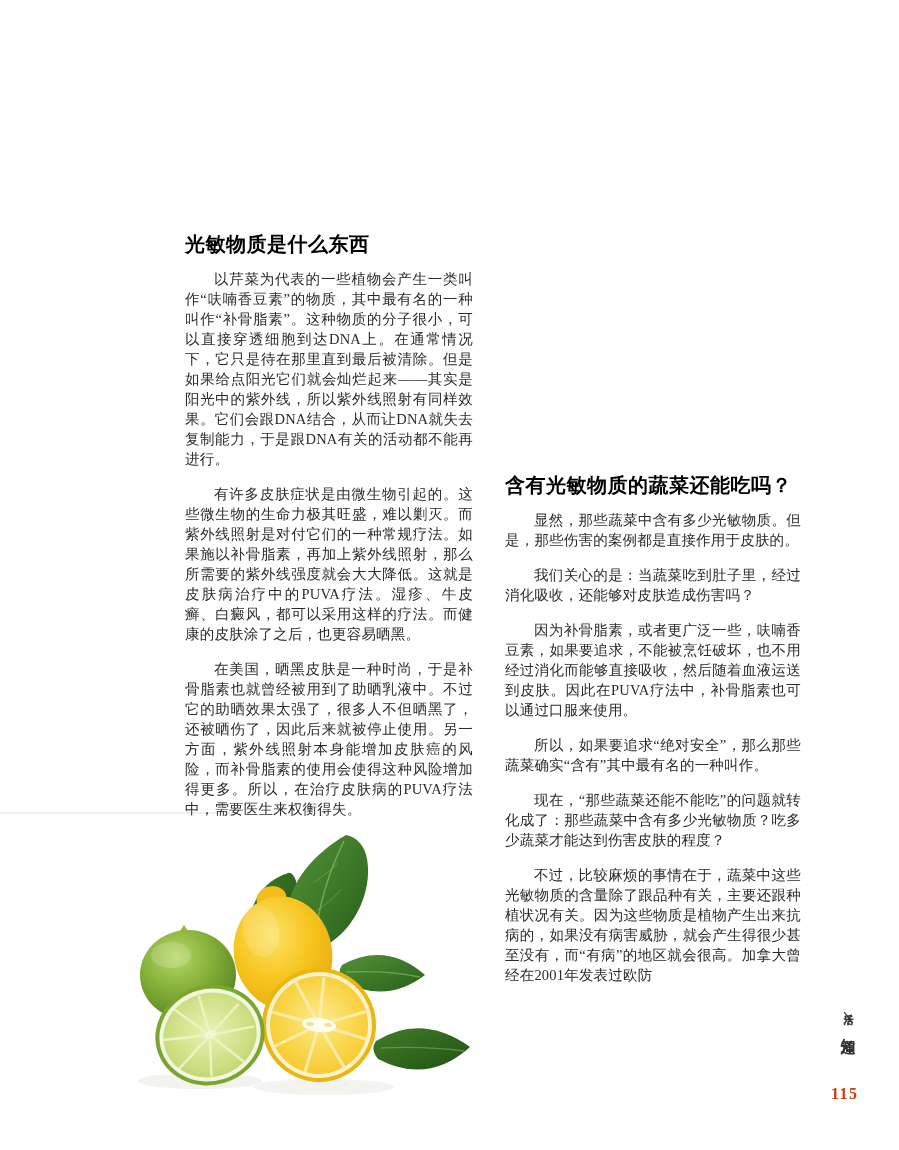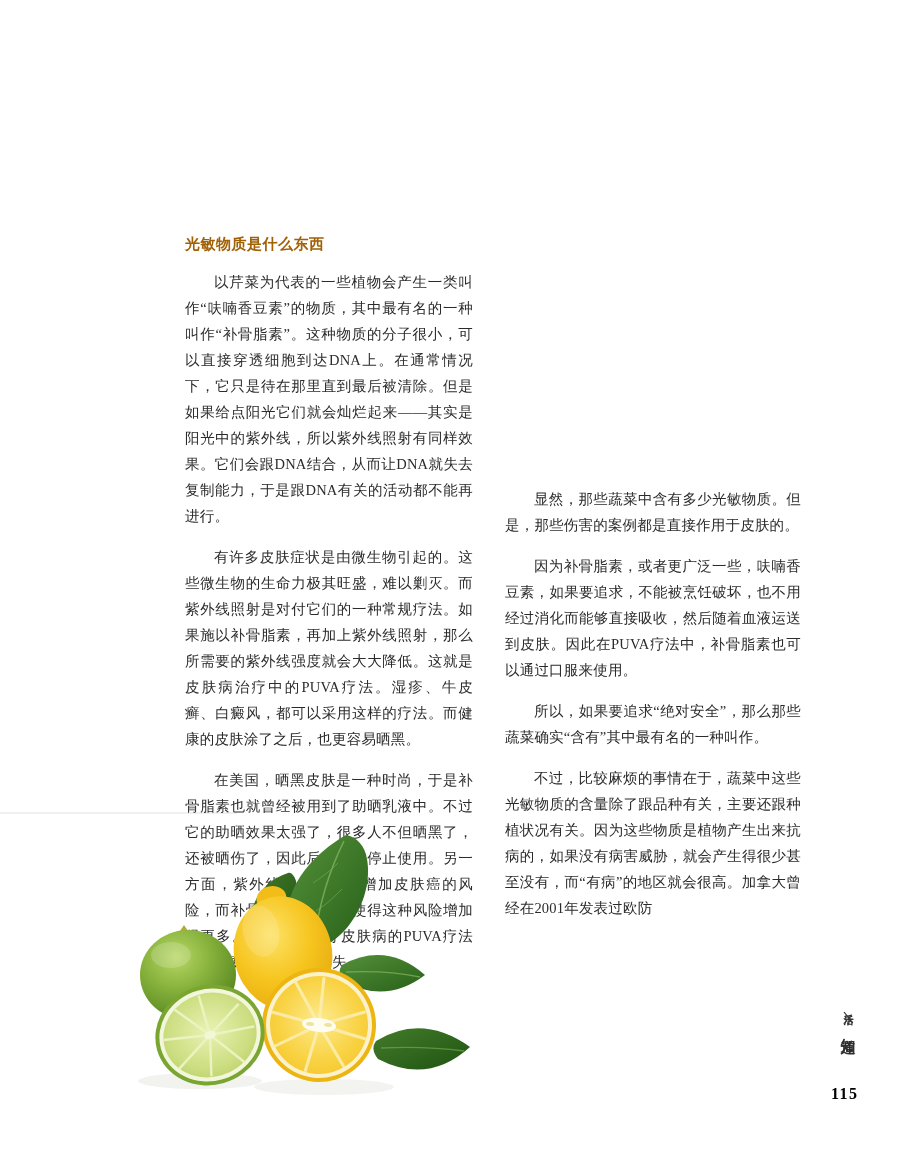--- a/index.html
+++ b/index.html
@@ -6,26 +6,26 @@
   body{
     width:899px;height:1150px;position:relative;background:#ffffff;
     font-family:"Liberation Serif","DejaVu Serif",serif;
     color:#2b2b2b;overflow:hidden;
   }
   .col{position:absolute;}
   .col-left{left:185px;top:233px;width:288px;}
   .col-right{left:505px;top:474px;width:296px;}
   h2.sec-heading{
     margin:0 0 14px 0;
-    font-size:15px;line-height:22px;font-weight:bold;
-    color:#a16207;letter-spacing:0.5px;
+    font-size:20px;line-height:22px;font-weight:bold;
+    color:#000000;letter-spacing:0.5px;
   }
   .col p{
-    margin:12px 0 15px 0;
-    font-size:14.5px;line-height:26px;
+    margin:0 0 15px 0;
+    font-size:14.5px;line-height:20px;
     text-align:justify;text-indent:2em;
     letter-spacing:0.2px;
   }
   .artifact{
     position:absolute;left:0;top:812px;width:237px;height:2px;
     background:#f1f0ee;
   }
   .illustration{
     position:absolute;left:138px;top:831px;width:334px;height:274px;
   }
@@ -39,40 +39,43 @@
     font-size:10px;line-height:12px;font-weight:600;letter-spacing:1px;
     font-family:"Liberation Sans","DejaVu Sans",sans-serif;
   }
   .v-large{
     writing-mode:vertical-rl;text-orientation:upright;
     font-size:15px;line-height:16px;font-weight:600;letter-spacing:2px;
     font-family:"Liberation Sans","DejaVu Sans",sans-serif;
   }
   .page-num{
     position:absolute;left:831px;top:1085px;
-    font-size:16px;font-weight:600;letter-spacing:1.5px;color:#000000;
+    font-size:16px;font-weight:600;letter-spacing:1.5px;color:#c2410c;
     font-family:"Liberation Serif","DejaVu Serif",serif;
   }
 </style>
 </head>
 <body>
 
 <div class="artifact"></div>
 
 <div class="col col-left">
   <h2 class="sec-heading">光敏物质是什么东西</h2>
   <p>以芹菜为代表的一些植物会产生一类叫作“呋喃香豆素”的物质，其中最有名的一种叫作“补骨脂素”。这种物质的分子很小，可以直接穿透细胞到达DNA上。在通常情况下，它只是待在那里直到最后被清除。但是如果给点阳光它们就会灿烂起来——其实是阳光中的紫外线，所以紫外线照射有同样效果。它们会跟DNA结合，从而让DNA就失去复制能力，于是跟DNA有关的活动都不能再进行。</p>
   <p>有许多皮肤症状是由微生物引起的。这些微生物的生命力极其旺盛，难以剿灭。而紫外线照射是对付它们的一种常规疗法。如果施以补骨脂素，再加上紫外线照射，那么所需要的紫外线强度就会大大降低。这就是皮肤病治疗中的PUVA疗法。湿疹、牛皮癣、白癜风，都可以采用这样的疗法。而健康的皮肤涂了之后，也更容易晒黑。</p>
   <p>在美国，晒黑皮肤是一种时尚，于是补骨脂素也就曾经被用到了助晒乳液中。不过它的助晒效果太强了，很多人不但晒黑了，还被晒伤了，因此后来就被停止使用。另一方面，紫外线照射本身能增加皮肤癌的风险，而补骨脂素的使用会使得这种风险增加得更多。所以，在治疗皮肤病的PUVA疗法中，需要医生来权衡得失。</p>
 </div>
 
 <div class="col col-right">
+  <h2 class="sec-heading">含有光敏物质的蔬菜还能吃吗？</h2>
   <p>显然，那些蔬菜中含有多少光敏物质。但是，那些伤害的案例都是直接作用于皮肤的。</p>
+  <p>我们关心的是：当蔬菜吃到肚子里，经过消化吸收，还能够对皮肤造成伤害吗？</p>
   <p>因为补骨脂素，或者更广泛一些，呋喃香豆素，如果要追求，不能被烹饪破坏，也不用经过消化而能够直接吸收，然后随着血液运送到皮肤。因此在PUVA疗法中，补骨脂素也可以通过口服来使用。</p>
   <p>所以，如果要追求“绝对安全”，那么那些蔬菜确实“含有”其中最有名的一种叫作。</p>
+  <p>现在，“那些蔬菜还能不能吃”的问题就转化成了：那些蔬菜中含有多少光敏物质？吃多少蔬菜才能达到伤害皮肤的程度？</p>
   <p>不过，比较麻烦的事情在于，蔬菜中这些光敏物质的含量除了跟品种有关，主要还跟种植状况有关。因为这些物质是植物产生出来抗病的，如果没有病害威胁，就会产生得很少甚至没有，而“有病”的地区就会很高。加拿大曾经在2001年发表过欧防</p>
 </div>
 
 <div class="illustration">
   <svg width="334" height="274" viewBox="0 0 334 274" xmlns="http://www.w3.org/2000/svg">
     <defs>
       <radialGradient id="limeG" cx="38%" cy="30%" r="80%">
         <stop offset="0%" stop-color="#b8d765"></stop>
         <stop offset="45%" stop-color="#86b23c"></stop>
         <stop offset="100%" stop-color="#4f7e1a"></stop>

